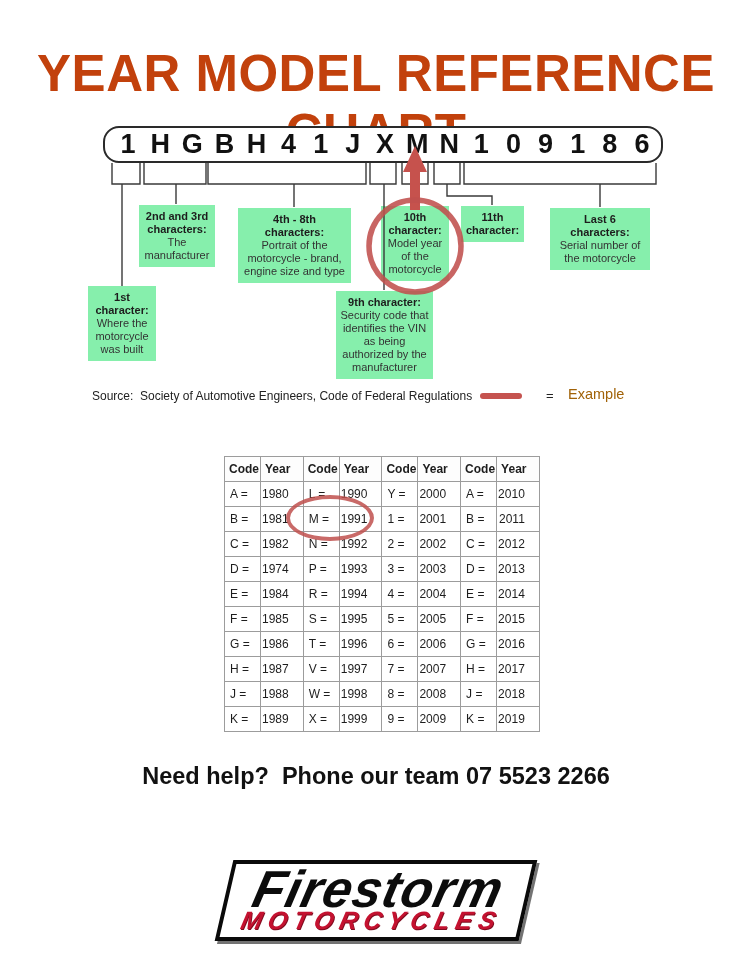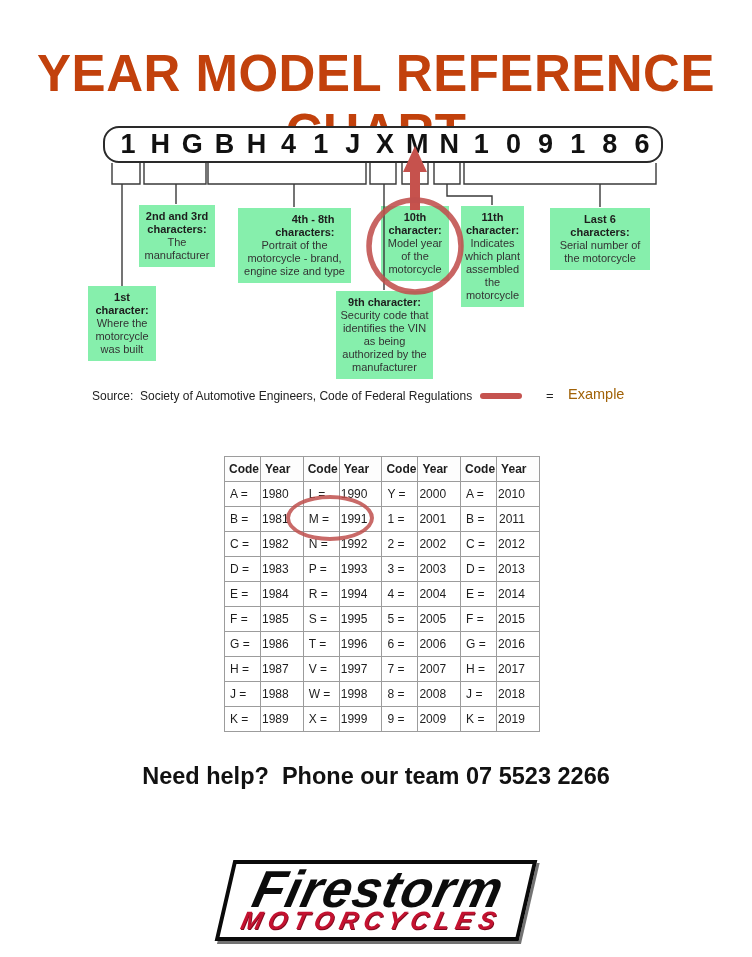--- a/index.html
+++ b/index.html
@@ -19,21 +19,21 @@
            text-align:center;color:#333;padding:5px 3px;z-index:3;box-sizing:border-box;}
   .callout-head{font-weight:bold;color:#1d1d1d;display:block;}
   .callout-body{display:block;}
   .co-1st{left:88px;top:286px;width:68px;}
   .co-23{left:139px;top:205px;width:76px;}
   .co-48{left:238px;top:208px;width:113px;}
   .co-9{left:336px;top:291px;width:97px;}
   .co-10{left:381px;top:206px;width:68px;}
   .co-11{left:461px;top:206px;width:63px;}
   .co-l6{left:550px;top:208px;width:100px;}
-  .co-48 .callout-head{max-width:80px;margin:0 auto;text-align:right;}
+  .co-48 .callout-head{max-width:80px;margin:0 auto;}
   .co-l6 .callout-head{max-width:64px;margin:0 auto;}
   
   .source-text{position:absolute;left:92px;top:389px;font-size:12px;color:#222;white-space:pre;}
   .legend-equals{position:absolute;left:546px;top:388px;font-size:13px;color:#222;}
   .legend-example{position:absolute;left:568px;top:386px;font-size:14.5px;color:#a16207;}
   
   .table-wrap{position:absolute;left:224px;top:456px;z-index:2;}
   table.year-table{border-collapse:collapse;table-layout:fixed;font-size:12px;color:#1d1d1d;background:#fff;}
   .year-table th,.year-table td{border:1px solid #9c9c9c;overflow:hidden;white-space:nowrap;}
   .year-table th{height:24px;font-weight:bold;text-align:left;padding:0 0 0 4px;background:#fdfdfd;}
@@ -97,21 +97,20 @@
   <div class="callout co-9">
     <span class="callout-head">9th character:</span>
     <span class="callout-body">Security code that identifies the VIN as being authorized by the manufacturer</span>
   </div>
   <div class="callout co-10">
     <span class="callout-head">10th character:</span>
     <span class="callout-body">Model year of the motorcycle</span>
   </div>
   <div class="callout co-11">
     <span class="callout-head">11th character:</span>
-    <span class="callout-body">Indicates which plant assembled the motorcycle</span>
   </div>
   <div class="callout co-l6">
     <span class="callout-head">Last 6 characters:</span>
     <span class="callout-body">Serial number of the motorcycle</span>
   </div>
 
   <svg class="overlay" width="752" height="957" viewBox="0 0 752 957" xmlns="http://www.w3.org/2000/svg">
     <path d="M112,163 V184 H140 V163 M144,163 V184 H206 V163 M208,163 V184 H366 V163 M370,163 V184 H396 V163 M402,163 V184 H428 V163 M434,163 V184 H460 V163 M464,163 V184 H656 V163" fill="none" stroke="#3a3a3a" stroke-width="1.4"></path>
     <path d="M122,184 V286 M176,184 V204 M294,184 V207 M384,184 V290 M447,184 V196 H492 V205 M600,184 V207" fill="none" stroke="#3a3a3a" stroke-width="1.4"></path>
     <path d="M415,146 L427,172 L420,172 L420,210 L410,210 L410,172 L403,172 Z" fill="#c6524d"></path>
@@ -173,21 +172,21 @@
             <td class="year">1982</td>
             <td class="code">N =</td>
             <td class="year">1992</td>
             <td class="code">2 =</td>
             <td class="year">2002</td>
             <td class="code">C =</td>
             <td class="year">2012</td>
           </tr>
           <tr>
             <td class="code">D =</td>
-            <td class="year">1983</td>
+            <td class="year">1974</td>
             <td class="code">P =</td>
             <td class="year">1993</td>
             <td class="code">3 =</td>
             <td class="year">2003</td>
             <td class="code">D =</td>
             <td class="year">2013</td>
           </tr>
           <tr>
             <td class="code">E =</td>
             <td class="year">1984</td>

